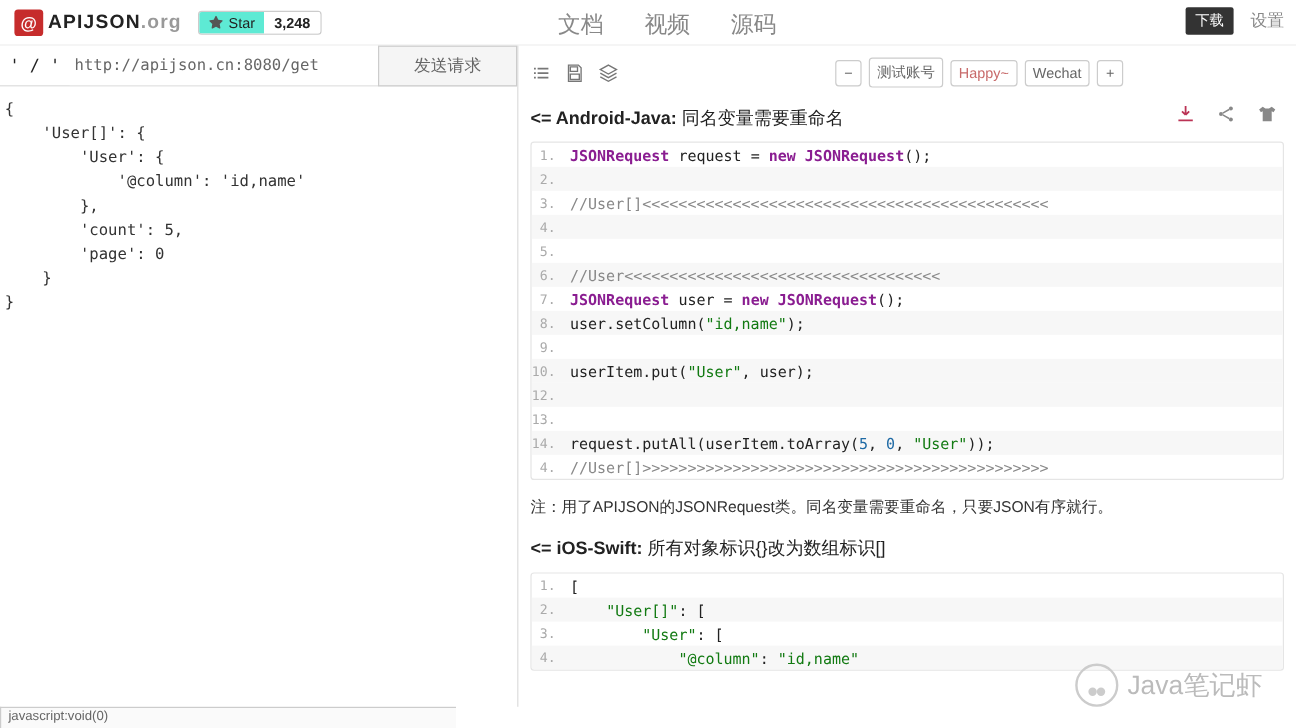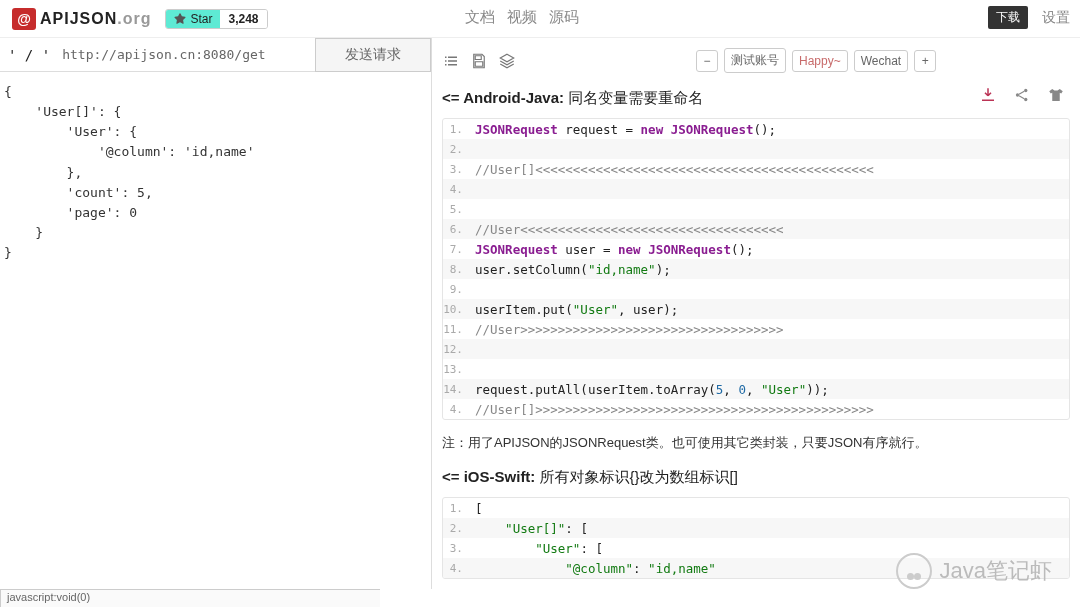--- a/index.html
+++ b/index.html
@@ -5,21 +5,21 @@
   * { box-sizing: border-box; margin: 0; padding: 0; }
   body { font-family: Arial, "Helvetica Neue", sans-serif; font-size: 13px; color: #222; background:#fff; width:1080px; height:607px; position:relative; overflow:hidden; }
   .header { display:flex; align-items:center; height:38px; padding:0 12px; border-bottom:1px solid #eee; }
   .logo-wrap { display:flex; align-items:center; gap:4px; margin-right:14px; }
   .logo-box { width:24px;height:22px;background:#c62c2c;color:#fff;border-radius:3px;display:flex;align-items:center;justify-content:center;font-weight:bold;font-size:14px; }
   .logo-text { font-weight:bold; font-size:16px; letter-spacing:1px; }
   .logo-text .org { color:#999; }
   .star-badge { display:flex; align-items:center; border:1px solid #ccc; border-radius:3px; overflow:hidden; font-size:12px; }
   .star-badge .left { padding:2px 8px; background:#5eead4; display:flex; align-items:center; gap:4px; }
   .star-badge .right { padding:2px 8px; background:#fff; font-weight:bold; }
-  .top-nav { margin-left:auto; display:flex; gap:12px; color:#888; font-size:15px; position:absolute; left:465px; top:8px; }
+  .top-nav { margin-left:auto; display:flex; gap:34px; color:#888; font-size:19px; position:absolute; left:465px; top:8px; }
   .top-nav span { cursor:pointer; }
   .top-right { position:absolute; right:10px; top:6px; display:flex; align-items:center; gap:14px; }
   .dl-chip { background:#333;color:#fff;font-size:12px;padding:3px 8px;border-radius:2px; position:relative;}
   .settings { color:#888; font-size:14px; cursor:pointer;}
   .main { display:flex; height:calc(100% - 38px - 18px); }
   .left-pane { width:432px; border-right:1px solid #ddd; display:flex; flex-direction:column; }
   .url-row { display:flex; align-items:center; border-bottom:1px solid #ddd; height:34px; }
   .quote { padding:0 8px; font-family: monospace; font-size:14px; }
   .url-input { flex:1; height:32px; border:none; font-family: monospace; font-size:13px; color:#666; padding:0 4px; outline:none;}
   .send-btn { width:116px; height:34px; border:1px solid #ccc; background:#f5f5f5; color:#666; font-size:14px; cursor:pointer; }
@@ -171,43 +171,39 @@
           <div class="cc">user.setColumn(<span class="s">"id,name"</span>);</div>
         </div>
         <div class="code-line">
           <div class="ln">9.</div>
           <div class="cc"></div>
         </div>
         <div class="code-line alt">
           <div class="ln">10.</div>
           <div class="cc">userItem.put(<span class="s">"User"</span>, user);</div>
         </div>
-        <div class="code-line">
-          <div class="ln">11.</div>
-          <div class="cc"><span class="c">//User&gt;&gt;&gt;&gt;&gt;&gt;&gt;&gt;&gt;&gt;&gt;&gt;&gt;&gt;&gt;&gt;&gt;&gt;&gt;&gt;&gt;&gt;&gt;&gt;&gt;&gt;&gt;&gt;&gt;&gt;&gt;&gt;&gt;&gt;&gt;</span></div>
-        </div>
         <div class="code-line alt">
           <div class="ln">12.</div>
           <div class="cc"></div>
         </div>
         <div class="code-line">
           <div class="ln">13.</div>
           <div class="cc"></div>
         </div>
         <div class="code-line alt">
           <div class="ln">14.</div>
           <div class="cc">request.putAll(userItem.toArray(<span class="n">5</span>, <span class="n">0</span>, <span class="s">"User"</span>));</div>
         </div>
         <div class="code-line">
           <div class="ln">4.</div>
           <div class="cc"><span class="c">//User[]&gt;&gt;&gt;&gt;&gt;&gt;&gt;&gt;&gt;&gt;&gt;&gt;&gt;&gt;&gt;&gt;&gt;&gt;&gt;&gt;&gt;&gt;&gt;&gt;&gt;&gt;&gt;&gt;&gt;&gt;&gt;&gt;&gt;&gt;&gt;&gt;&gt;&gt;&gt;&gt;&gt;&gt;&gt;&gt;&gt;</span></div>
         </div>
       </div>
 
-    <div class="note">注：用了APIJSON的JSONRequest类。也可使用其它类封装，只要JSON有序就行。</div>
+    <div class="note">注：用了APIJSON的JSONRequest类。同名变量需要重命名，只要JSON有序就行。</div>
 
     <div class="section-head">
       <span>&lt;=</span> <span>iOS-Swift:</span> <span class="thin">所有对象标识{}改为数组标识[]</span>
     </div>
     <div class="code-block" id="code2">
         <div class="code-line">
           <div class="ln">1.</div>
           <div class="cc">[</div>
         </div>
         <div class="code-line alt">

